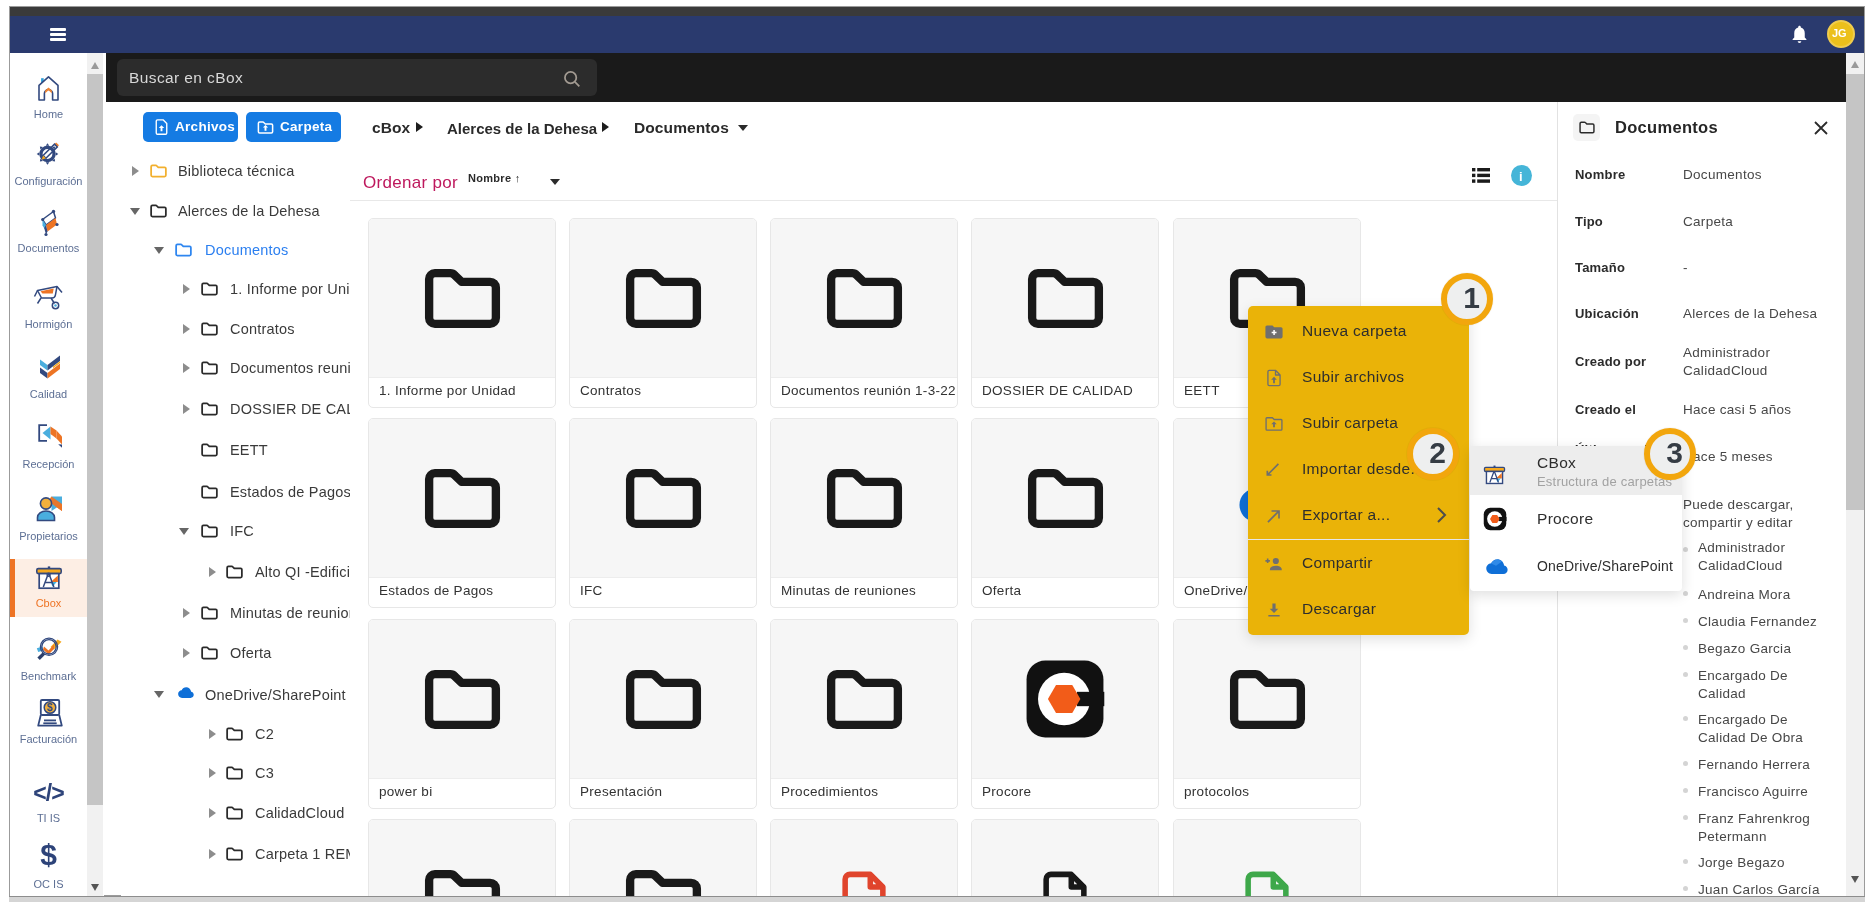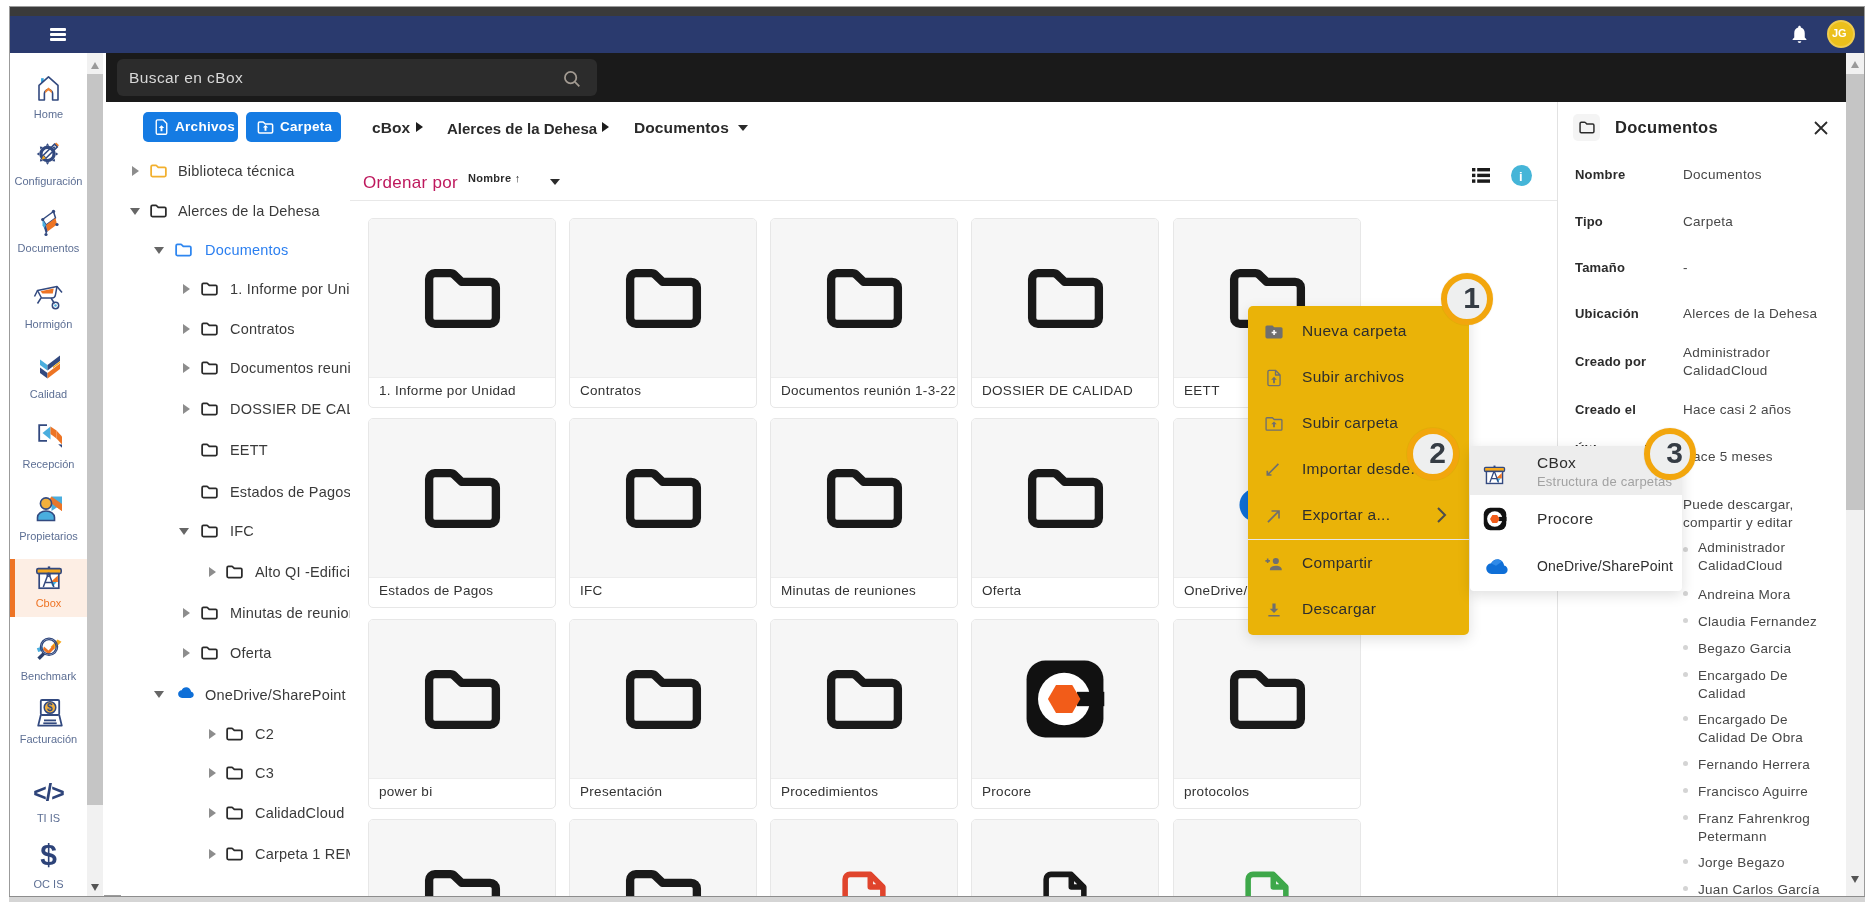--- a/index.html
+++ b/index.html
@@ -472,21 +472,21 @@
     <div class="rval" style="left:125px;top:64px">Documentos</div>
 <div class="rlab" style="left:17px;top:112px">Tipo</div>
     <div class="rval" style="left:125px;top:111px">Carpeta</div>
 <div class="rlab" style="left:17px;top:158px">Tamaño</div>
     <div class="rval" style="left:125px;top:157px">-</div>
 <div class="rlab" style="left:17px;top:204px">Ubicación</div>
     <div class="rval" style="left:125px;top:203px">Alerces de la Dehesa</div>
 <div class="rlab" style="left:17px;top:252px">Creado por</div>
     <div class="rval" style="left:125px;top:242px">Administrador<br>CalidadCloud</div>
 <div class="rlab" style="left:17px;top:300px">Creado el</div>
-    <div class="rval" style="left:125px;top:299px">Hace casi 2 años</div>
+    <div class="rval" style="left:125px;top:299px">Hace casi 5 años</div>
 <div class="rlab" style="left:17px;top:340px;width:119px;overflow:hidden;white-space:nowrap">Última modificación</div>
     <div class="rval" style="left:125px;top:346px">Hace 5 meses</div>
 <div class="rval" style="left:125px;top:394px">Puede descargar,<br>compartir y editar</div>
 <div class="bullet" style="top:445px"></div>
     <div class="rval" style="left:140px;top:437px">Administrador<br>CalidadCloud</div>
 <div class="bullet" style="top:489px"></div>
     <div class="rval" style="left:140px;top:484px">Andreina Mora</div>
 <div class="bullet" style="top:516px"></div>
     <div class="rval" style="left:140px;top:511px">Claudia Fernandez</div>
 <div class="bullet" style="top:543px"></div>

